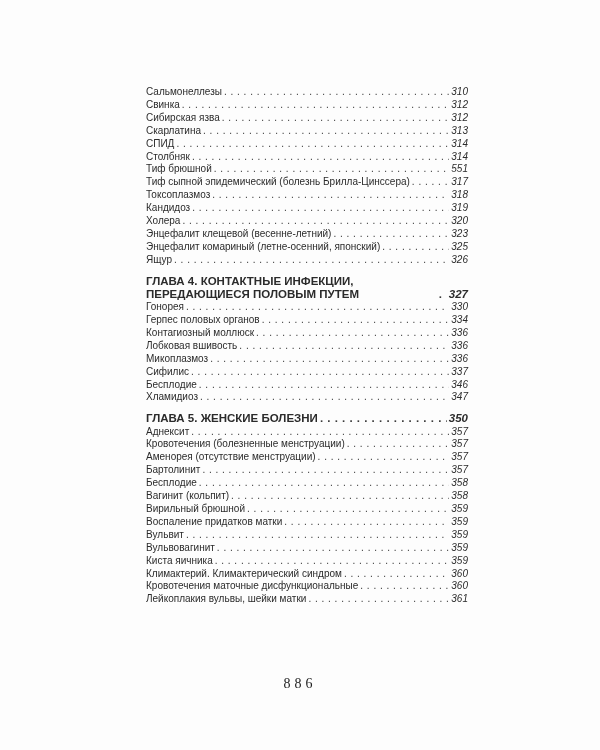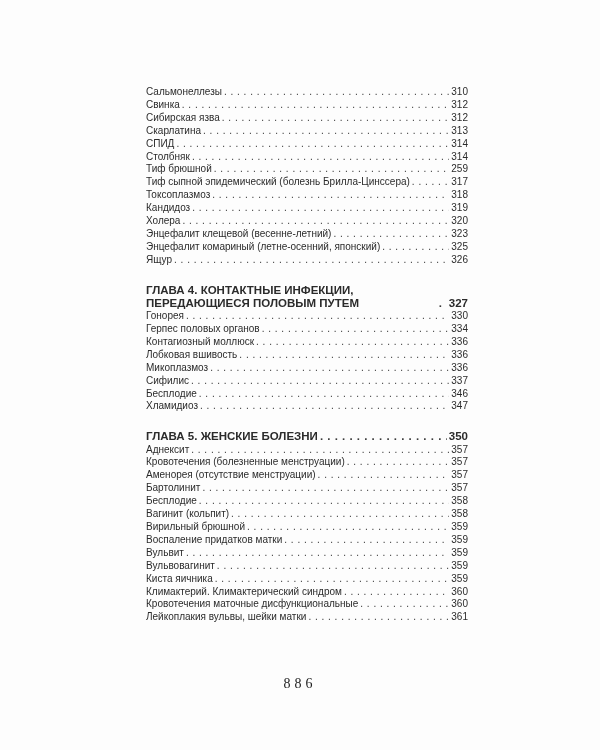--- a/index.html
+++ b/index.html
@@ -12,41 +12,41 @@
     color: #2b2b2b;
     overflow: hidden;
   }
   .toc {
     position: absolute;
     left: 146px;
     top: 86px;
     width: 322px;
   }
   .section { margin-top: 0; }
-  .section + .section { margin-top: 17px; }
+  .section + .section { margin-top: 8px; }
   .row {
     display: flex;
     align-items: flex-end;
     font-size: 10px;
     line-height: 12.9px;
   }
   .row .title { flex: 0 1 auto; }
   .leader {
     flex: 1 1 8px;
     min-width: 8px;
     overflow: hidden;
     white-space: nowrap;
     margin: 0 2px;
     color: #3a3a3a;
   }
   .leader::after {
     content: ". . . . . . . . . . . . . . . . . . . . . . . . . . . . . . . . . . . . . . . . . . . . . . . . . . . . . . . . . . . . . . . . . . . . . . . . . . . . . . . .";
     letter-spacing: 0.5px;
   }
-  .pagenum { flex: 0 0 auto; }
+  .pagenum { flex: 0 0 auto; font-style: italic; }
   .row.heading {
     font-weight: bold;
     font-size: 11.5px;
     line-height: 13.2px;
     text-transform: uppercase;
   }
   .footer {
     position: absolute;
     left: 0;
     right: 0;
@@ -90,21 +90,21 @@
           <span class="pagenum">314</span>
         </div>
         <div class="row entry">
           <span class="title">Столбняк</span>
           <span class="leader"></span>
           <span class="pagenum">314</span>
         </div>
         <div class="row entry">
           <span class="title">Тиф брюшной</span>
           <span class="leader"></span>
-          <span class="pagenum">259</span>
+          <span class="pagenum">551</span>
         </div>
         <div class="row entry">
           <span class="title">Тиф сыпной эпидемический (болезнь Брилла-Цинссера)</span>
           <span class="leader"></span>
           <span class="pagenum">317</span>
         </div>
         <div class="row entry">
           <span class="title">Токсоплазмоз</span>
           <span class="leader"></span>
           <span class="pagenum">318</span>

